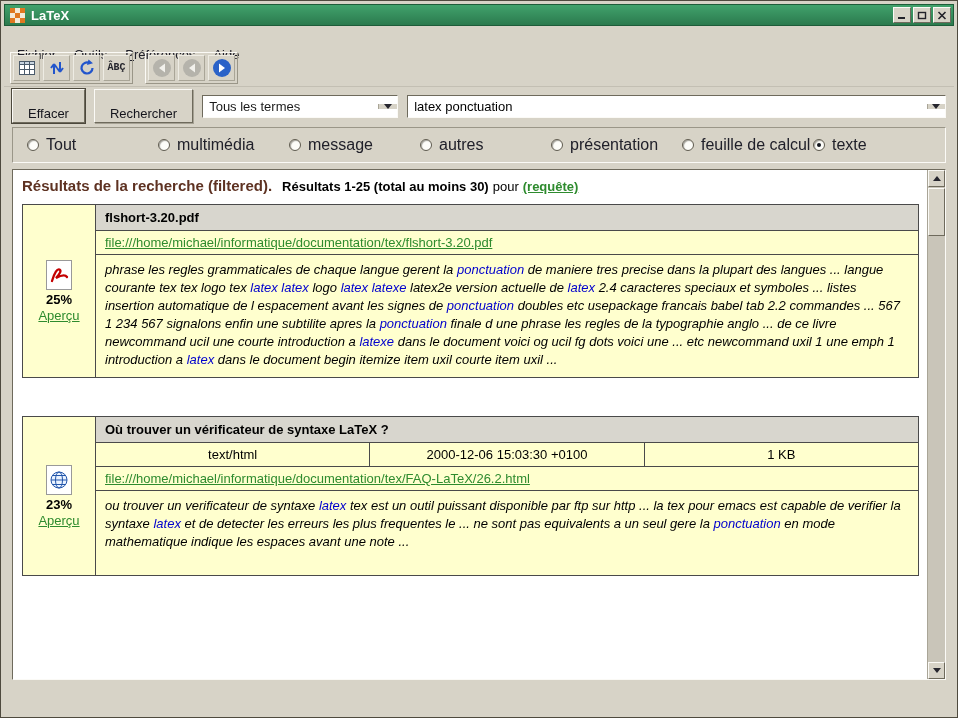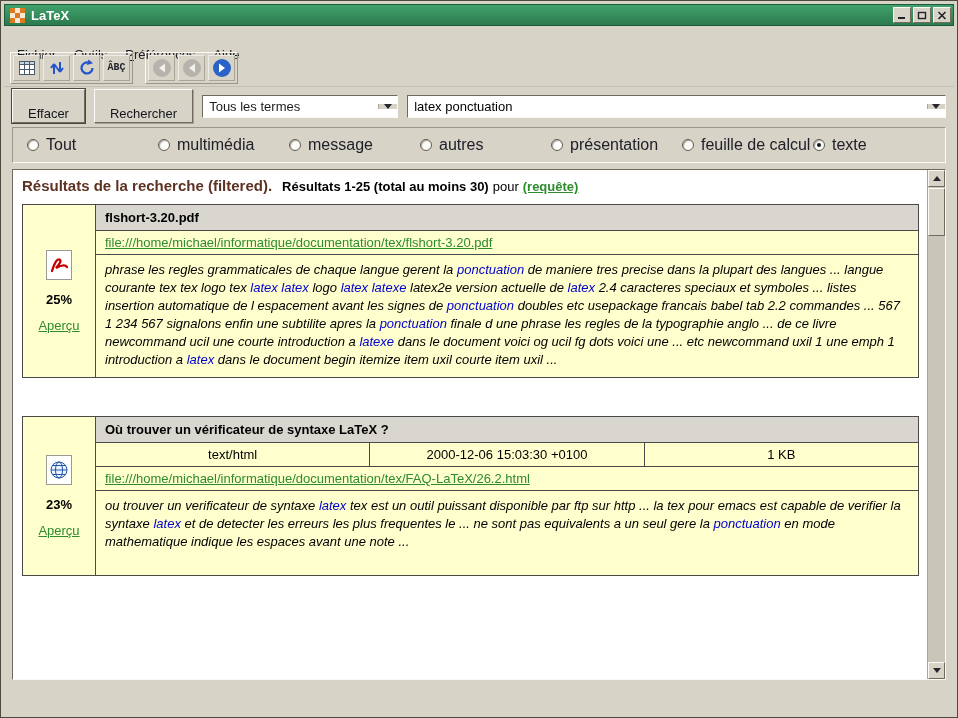--- a/index.html
+++ b/index.html
@@ -49,21 +49,21 @@
   .results-panel { flex:1 1 auto; margin:2px 8px 0; background:#ffffff; border:1px solid; border-color:#6e6a5c #fbfaf6 #fbfaf6 #6e6a5c; position:relative; overflow:hidden; }
   .results-content { position:absolute; left:0; top:0; bottom:0; right:18px; padding:5px 8px 0 9px; overflow:hidden; }
   .results-header { padding:2px 0 10px; white-space:nowrap; }
   .rh-title { font-size:15px; font-weight:bold; color:#5e3222; margin-right:10px; }
   .rh-rest { font-size:13px; color:#000; }
   .rh-rest b { margin-right:4px; }
   .rh-pour { margin-right:4px; }
   .link { color:#2e8b2e; text-decoration:underline; cursor:pointer; }
   .rh-query { font-weight:bold; }
   .result { display:flex; border:1px solid #4a4a4a; background:#ffffce; margin:0 0 38px 0; min-height:160px; }
-  .result-side { flex:0 0 73px; width:73px; border-right:1px solid #4a4a4a; display:flex; flex-direction:column; align-items:center; justify-content:center; gap:11px; padding:6px 2px; }
+  .result-side { flex:0 0 73px; width:73px; border-right:1px solid #4a4a4a; display:flex; flex-direction:column; align-items:center; justify-content:center; gap:1px; padding:6px 2px; }
   .relevance { font-weight:bold; font-size:13px; color:#000; }
   .result-main { flex:1; display:flex; flex-direction:column; min-width:0; }
   .r-title { background:#d8d6ce; border-bottom:1px solid #4a4a4a; font-weight:bold; padding:5px 9px; color:#000; }
   .r-meta { display:flex; border-bottom:1px solid #4a4a4a; }
   .r-meta-cell { flex:1; text-align:center; padding:4px 6px; border-right:1px solid #4a4a4a; color:#000; white-space:nowrap; overflow:hidden; }
   .r-meta-cell:last-child { border-right:0; }
   .r-url { border-bottom:1px solid #4a4a4a; padding:4px 9px; white-space:nowrap; overflow:hidden; }
   .r-abstract { padding:6px 9px 8px; line-height:18px; color:#000; flex:1;font-style:italic; }
   .hl { color:#0000cc; }
 

